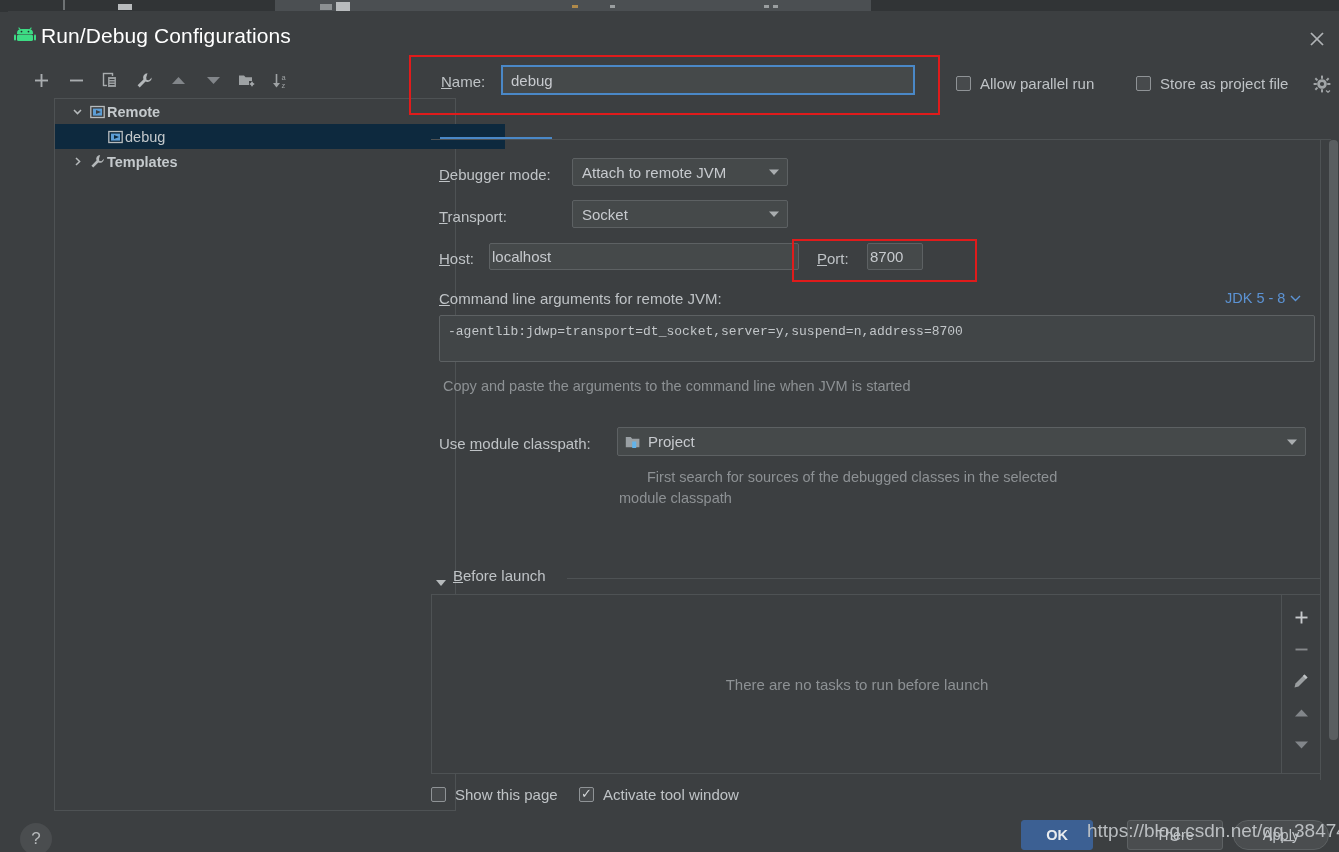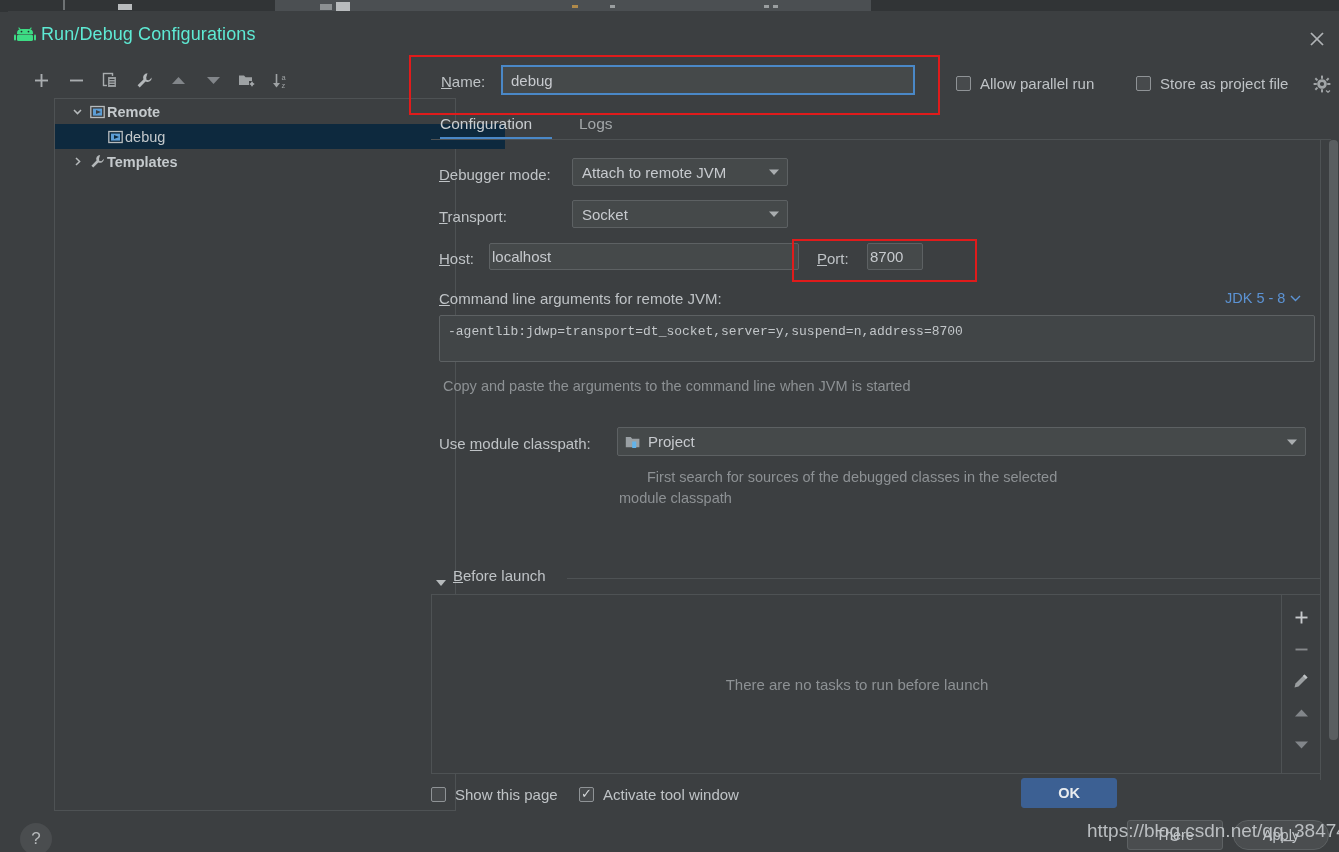--- a/index.html
+++ b/index.html
@@ -32,21 +32,21 @@
     background:#3c3f41;
   }
   .titlebar {
     position:absolute; left:0; top:0; width:1331px; height:38px;
   }
   .title-icon {
     position:absolute; left:6px; top:16px; width:22px; height:16px;
   }
   .title-text {
     position:absolute; left:33px; top:13px;
-    font-size:18px; color:#5eead4; letter-spacing:0.1px;
+    font-size:21px; color:#ffffff; letter-spacing:0.1px;
     white-space:nowrap;
   }
   .close-btn {
     position:absolute; left:1297px; top:16px; width:24px; height:24px;
     cursor:pointer;
   }
   .close-btn svg { display:block; }
 
   
   .left-toolbar {
@@ -395,28 +395,20 @@
         <rect x="8" y="14.2" width="2" height="3.2" fill="#a0a4a6"></rect>
         <rect x="0.6" y="8" width="3.2" height="2" fill="#a0a4a6"></rect>
         <rect x="14.2" y="8" width="3.2" height="2" fill="#a0a4a6"></rect>
         <rect x="2.4" y="2.8" width="2" height="3" fill="#a0a4a6" transform="rotate(-45 3.4 4.3)"></rect>
         <rect x="13.6" y="2.8" width="2" height="3" fill="#a0a4a6" transform="rotate(45 14.6 4.3)"></rect>
         <rect x="2.4" y="12.2" width="2" height="3" fill="#a0a4a6" transform="rotate(45 3.4 13.7)"></rect>
         <polyline points="13,15.5 15,17.3 17,15.5" fill="none" stroke="#a0a4a6" stroke-width="1.2"></polyline>
       </svg>
     </div>
 
-    <div class="tabs">
-      <div class="tab active" style="left:9px;">
-        <span>Configuration</span>
-      </div>
-      <div class="tab inactive" style="left:148px;">
-        <span>Logs</span>
-      </div>
-    </div>
     <div class="tab-underline"></div>
     <div class="panel-divider"></div>
     <div class="cfg-right-border"></div>
 
     <div class="cfg">
 
       <div class="lbl" style="left:8px; top:26px;">
         <u>D</u>ebugger mode:
       </div>
       <div class="combo" style="left:141px; top:18px; width:216px; height:28px;">
@@ -545,21 +537,21 @@
       <div class="chk" style="left:0px; top:0px;">
         <span class="box"></span>
         <span>Show this page</span>
       </div>
       <div class="chk" style="left:148px; top:0px;">
         <span class="box checked"></span>
         <span>Activate tool window</span>
       </div>
     </div>
 
-    <div class="btn primary" style="left:1013px; top:767px; width:96px;">
+    <div class="btn primary" style="left:1013px; top:809px; width:72px;">
       <span>OK</span>
     </div>
     <div class="btn normal" style="left:1119px; top:809px; width:96px;">
       <span>There</span>
     </div>
     <div class="btn normal" style="left:1225px; top:809px; width:96px;border-radius:15px;">
       <span>Apply</span>
     </div>
 
     <div class="red-box rb-name"></div>

